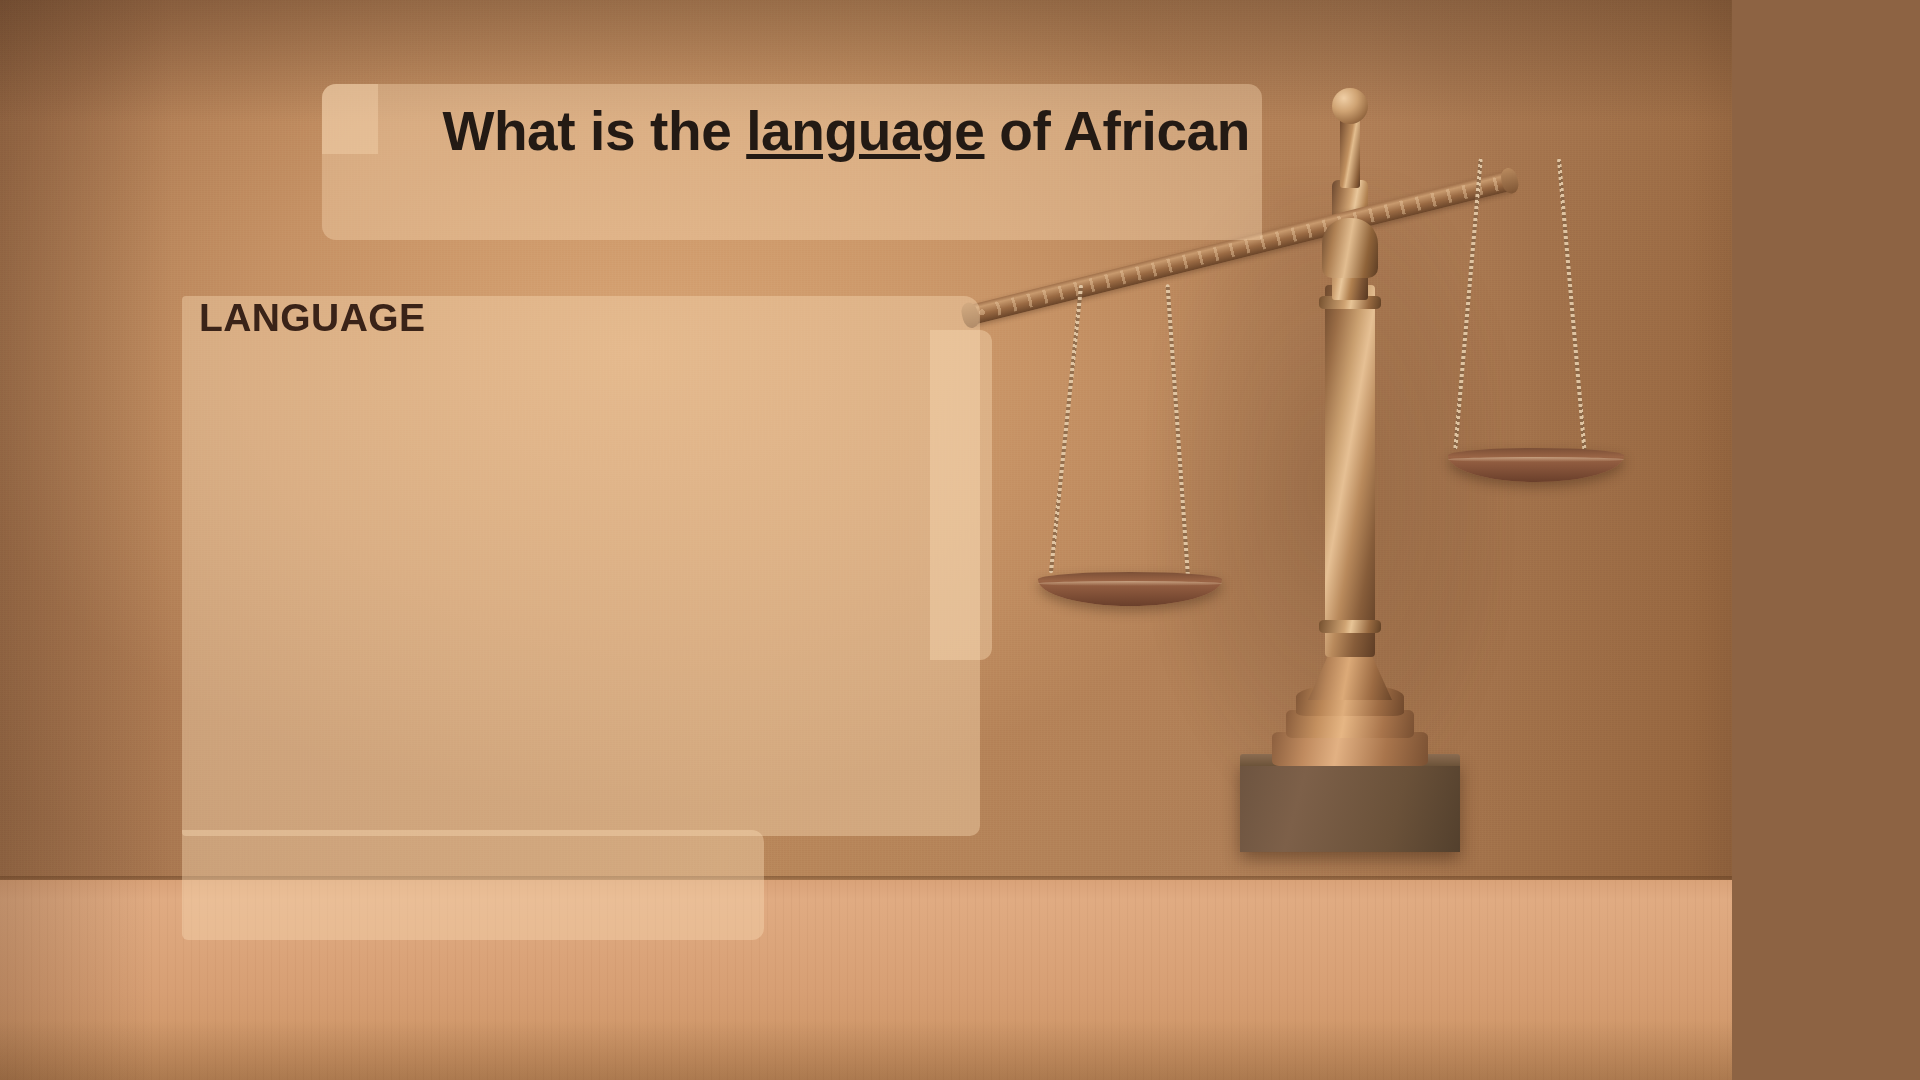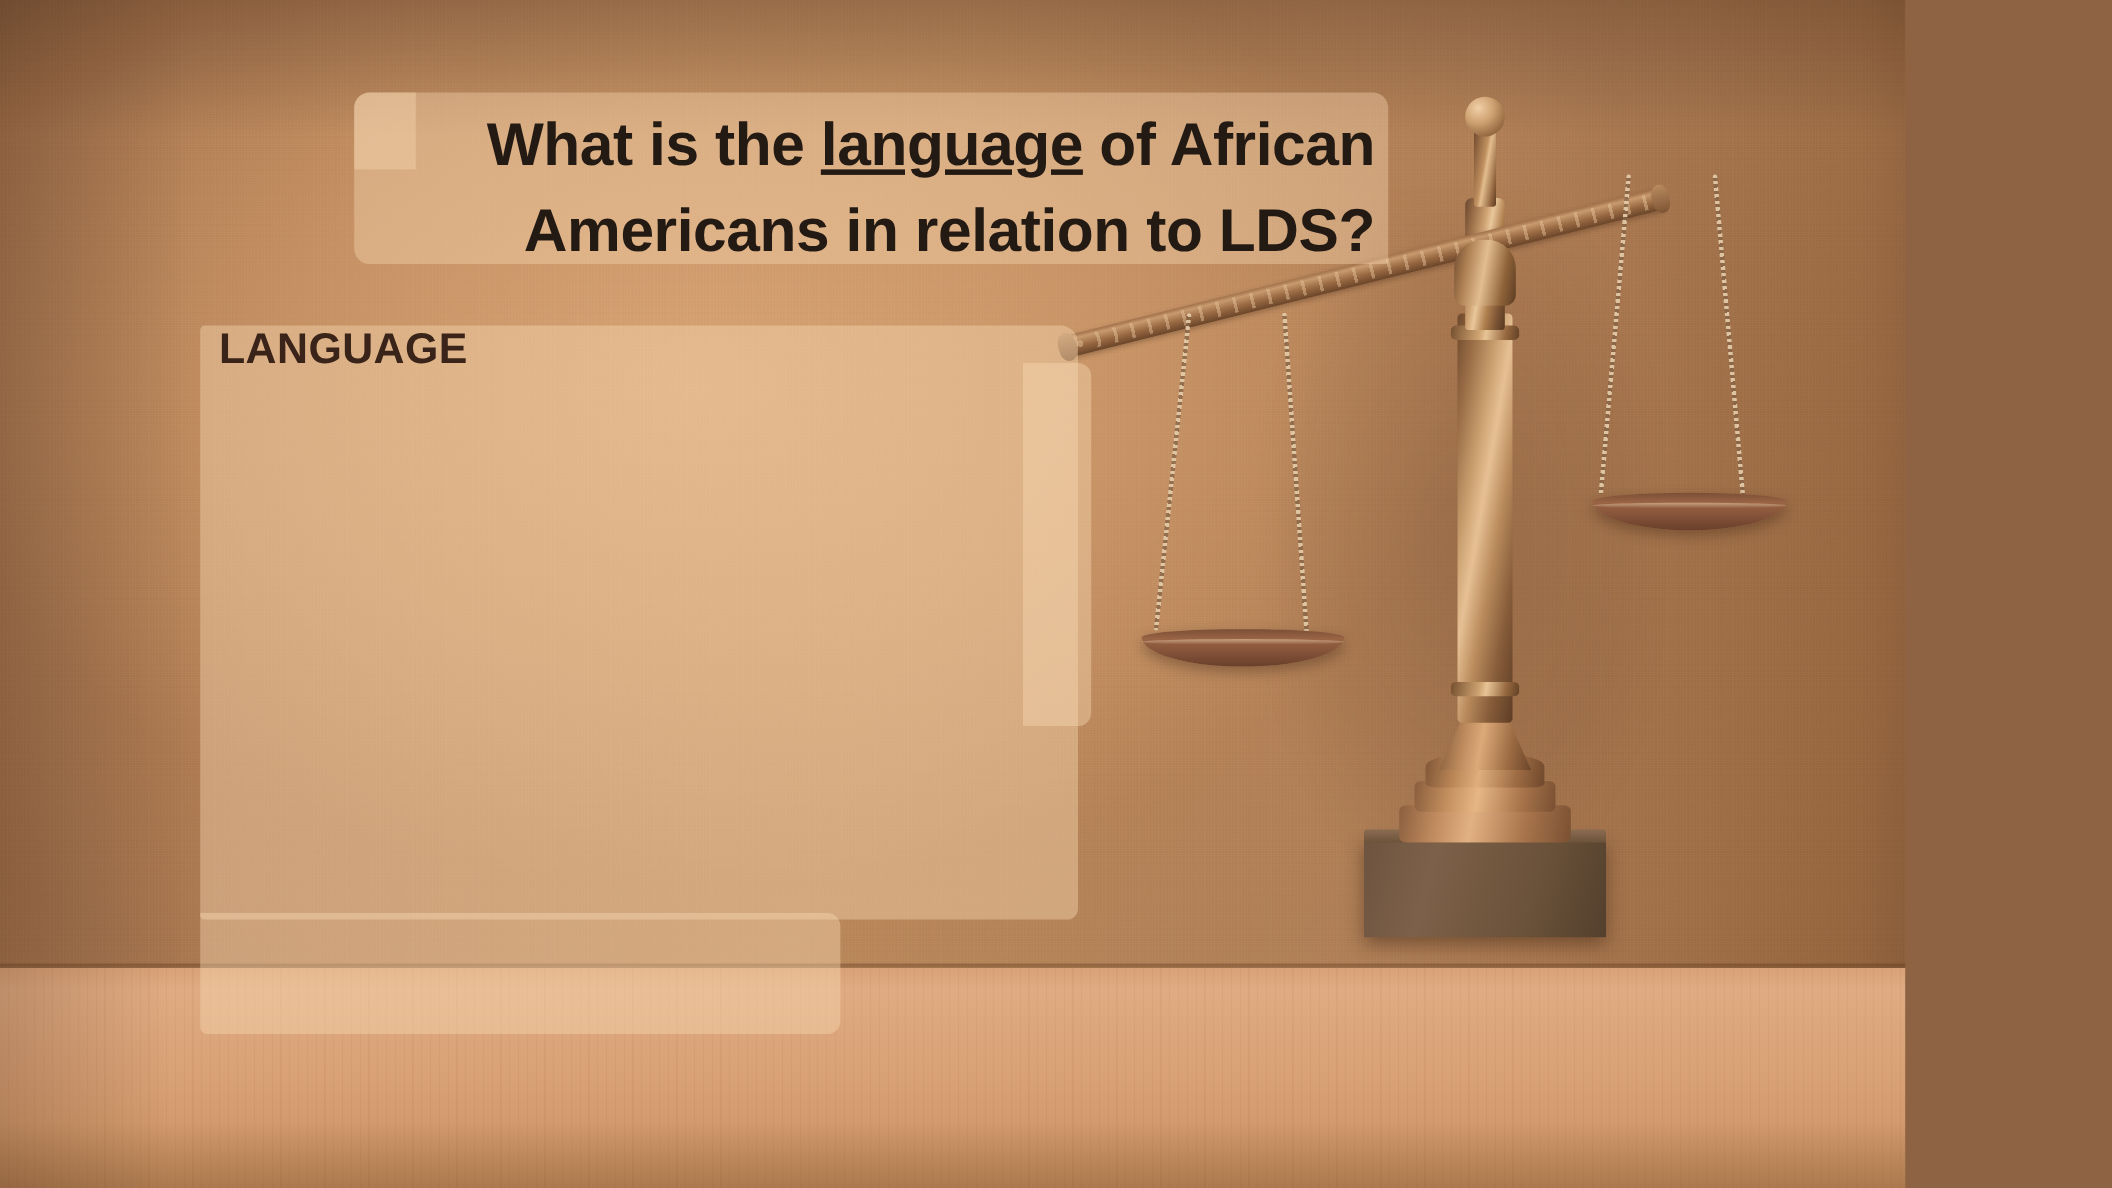--- a/index.html
+++ b/index.html
@@ -292,18 +292,18 @@
       <div class="pan-lip"></div>
     </div>
   </div>
 
   <div class="hl hl-title"></div>
   <div class="hl-title-notch"></div>
   <div class="hl hl-body-tab"></div>
   <div class="hl hl-body"></div>
   <div class="hl hl-body-b"></div>
 
-  <h1 class="title"><span>What is the </span><u>language</u><span> of African</span><br><span>Americans in relation to LDS?</span></h1>
+  <h1 class="title"><span>What is the </span><u>language</u><span> of African</span><br></h1>
 
   <div class="kicker">LANGUAGE</div>
 
 
 </div>
 
 </body></html>

